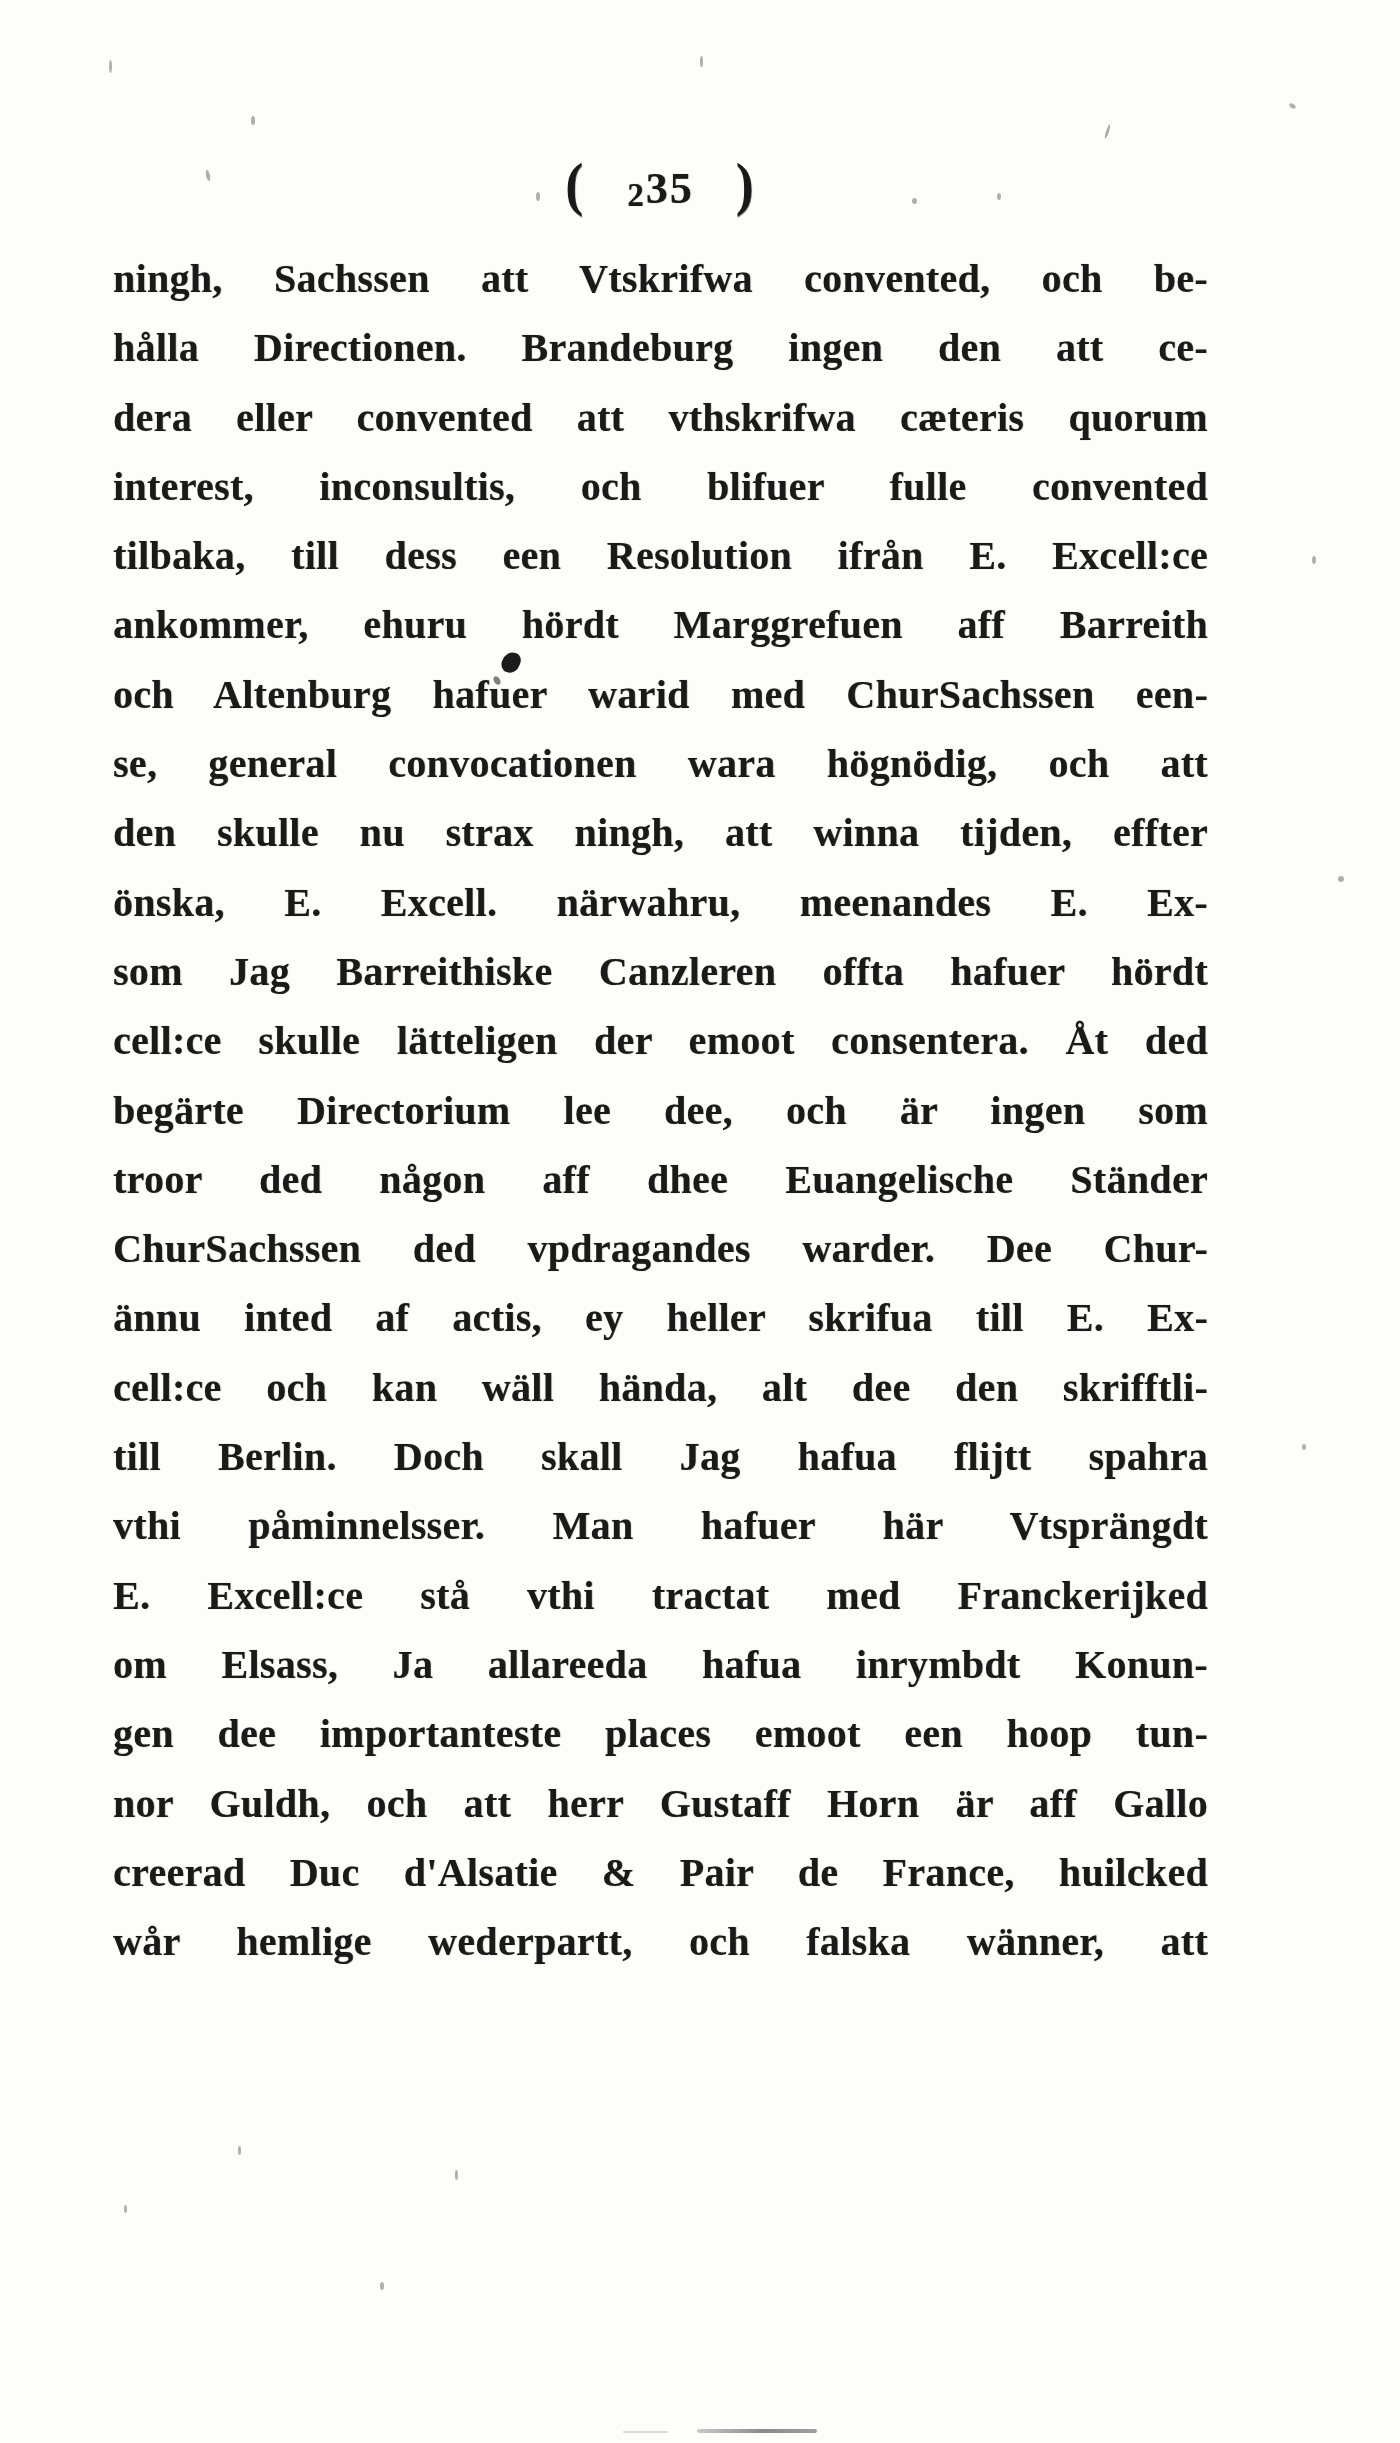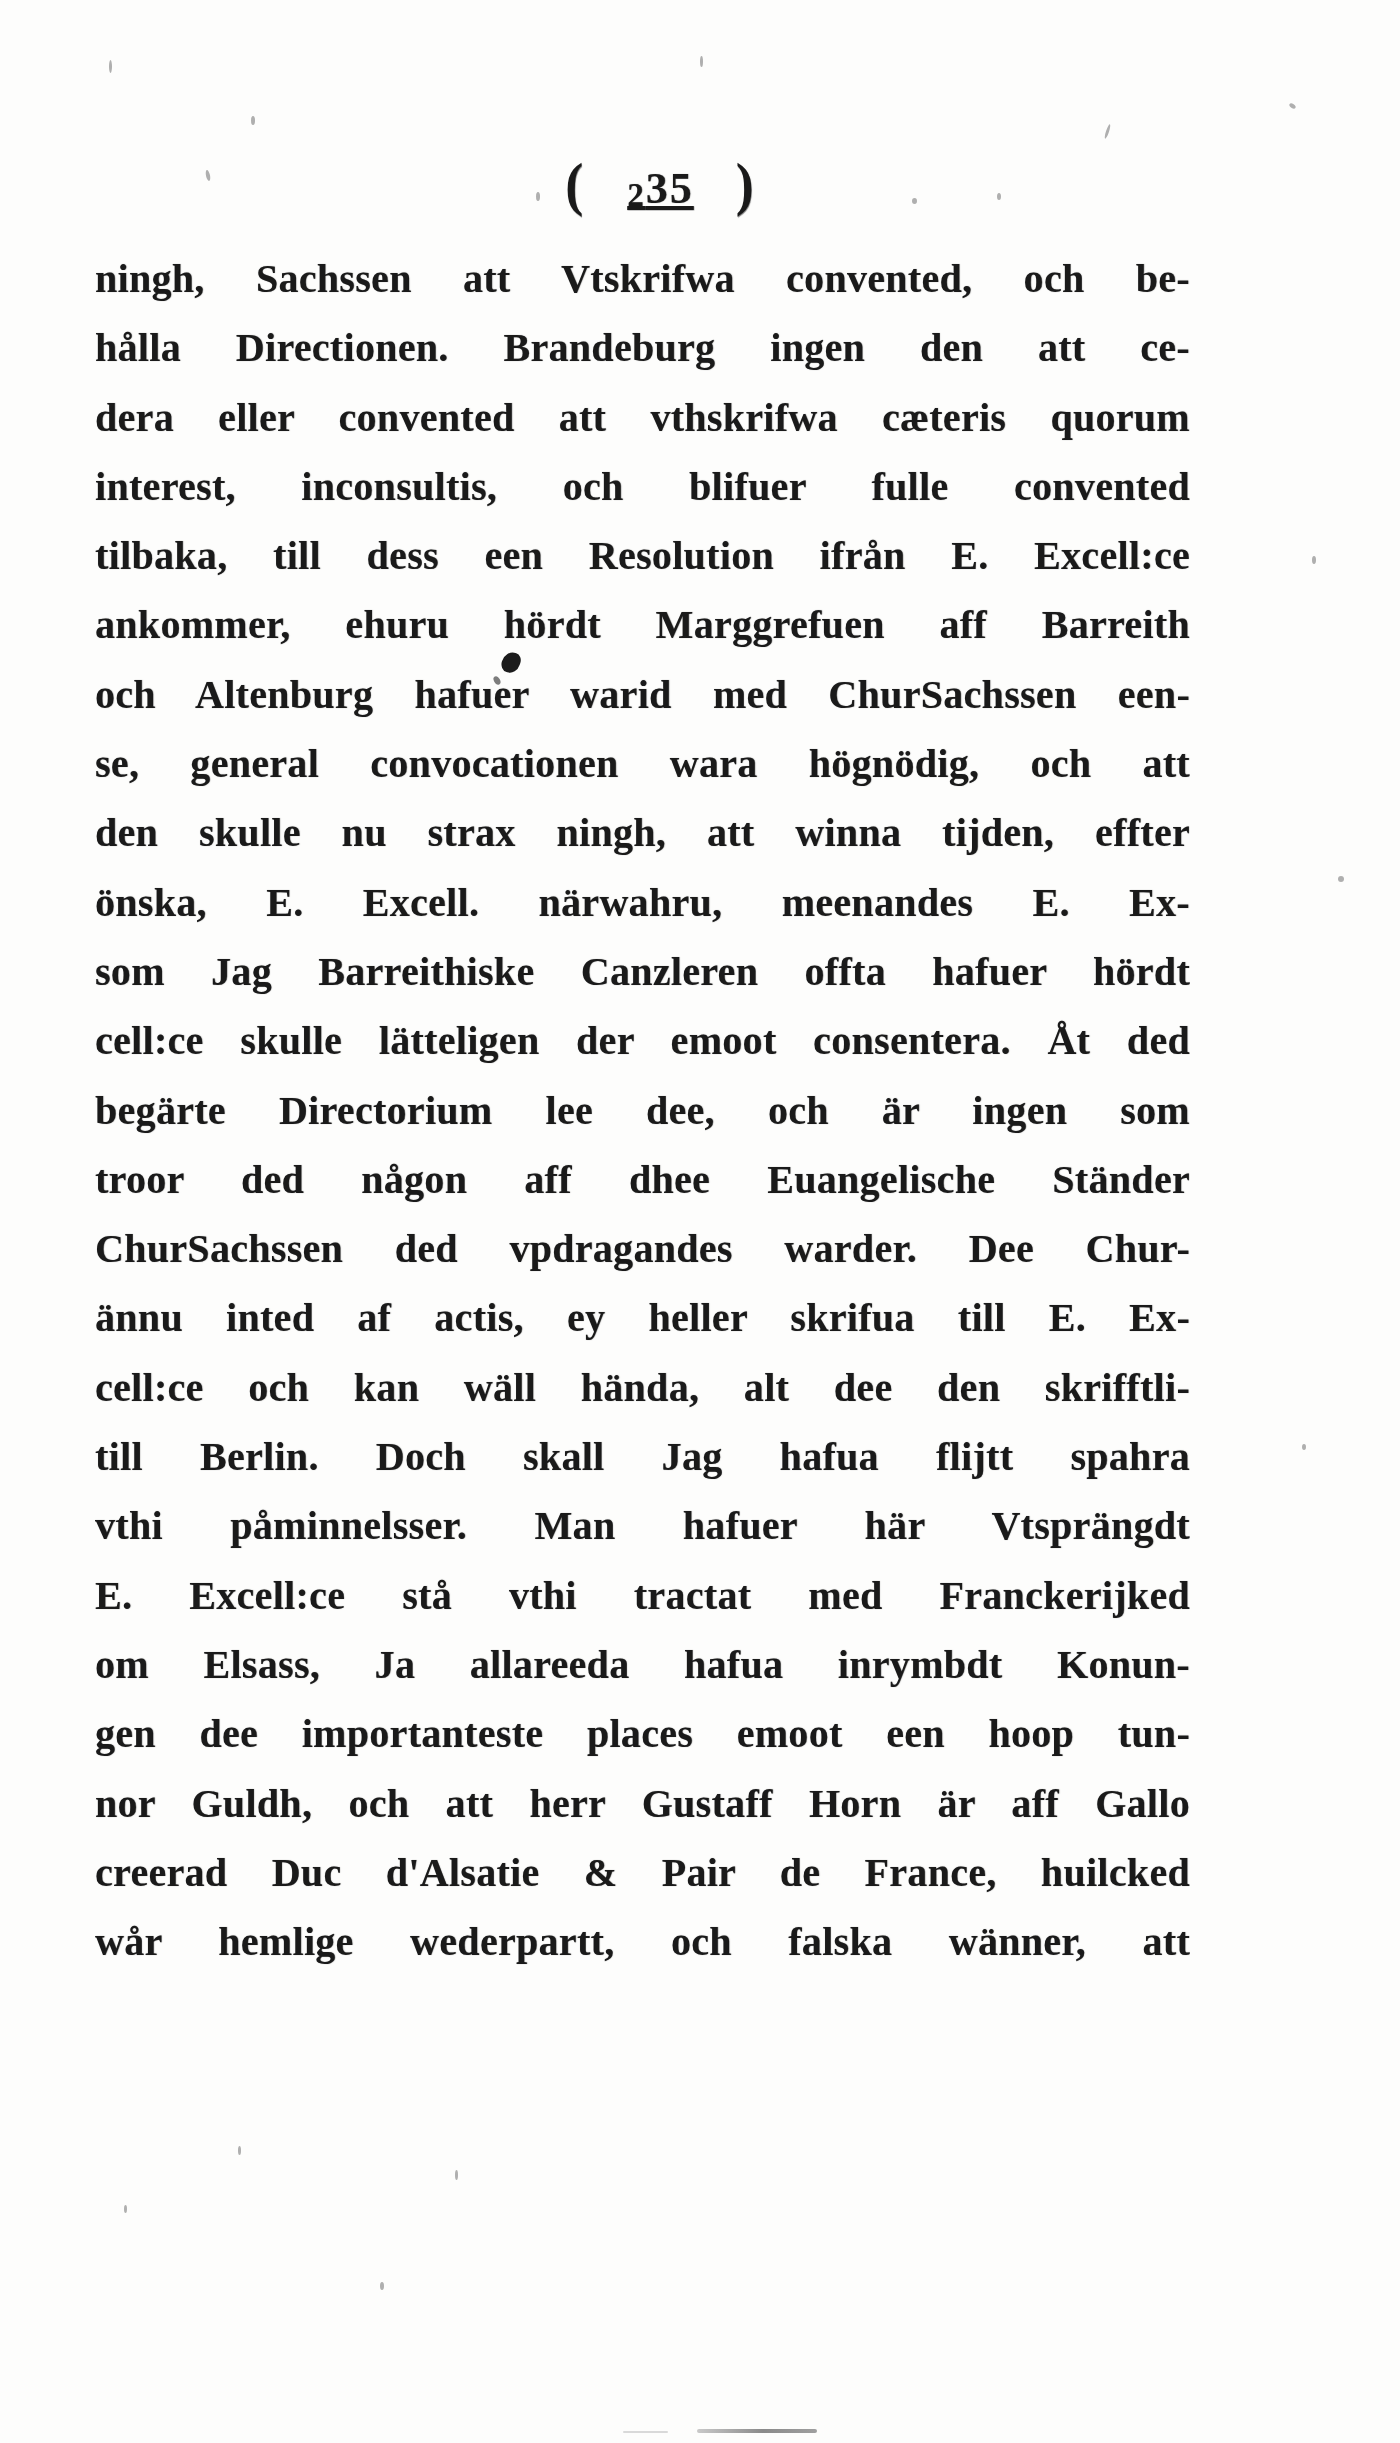--- a/index.html
+++ b/index.html
@@ -28,31 +28,31 @@
     gap: 42px;
     font-weight: bold;
     font-size: 44px;
     letter-spacing: 2px;
     text-shadow: 0.4px 0.4px 0.8px rgba(20,20,20,0.55);
   }
   .pagenum .paren {
     font-size: 54px;
     transform: scaleY(1.08);
   }
-  .pagenum .num { white-space: nowrap; text-decoration: underline; }
+  .pagenum .num { white-space: nowrap; }
   .pagenum .low {
     font-size: 0.75em;
     position: relative;
     top: 0.1em;
   }
   
   .text {
     position: absolute;
     top: 244px;
-    left: 95px;
+    left: 113px;
     width: 1095px;
   }
   .line {
     height: 69.3px;
     line-height: 69.3px;
     font-size: 40px;
     font-weight: bold;
     letter-spacing: 0.3px;
     text-align: justify;
     text-align-last: justify;

